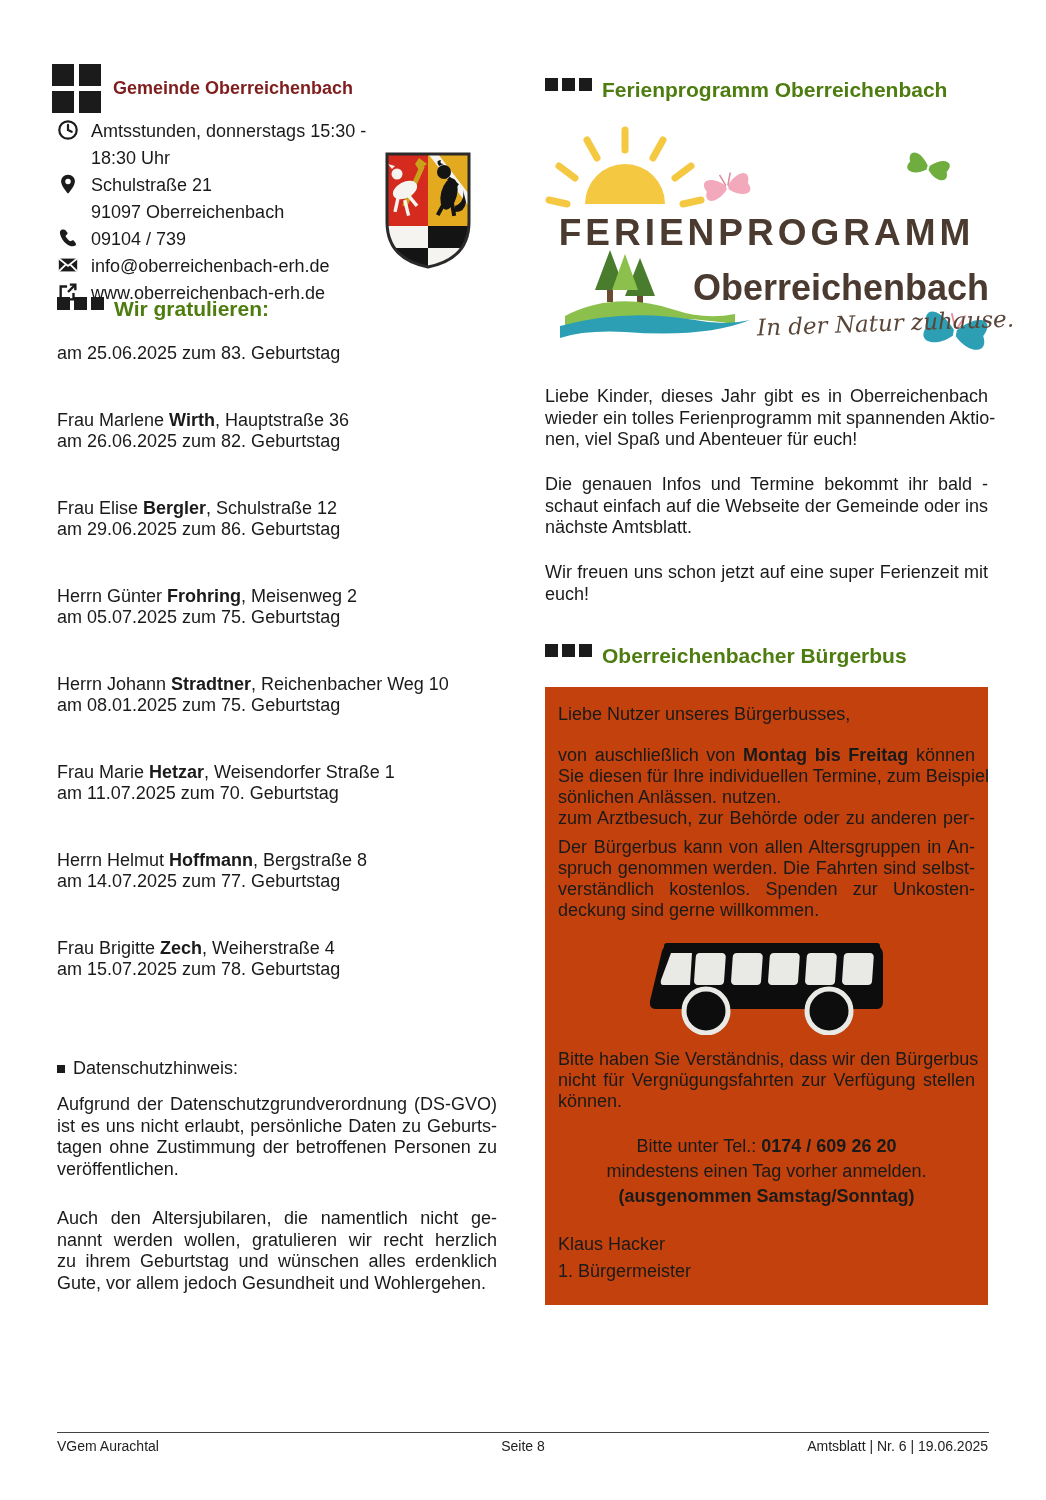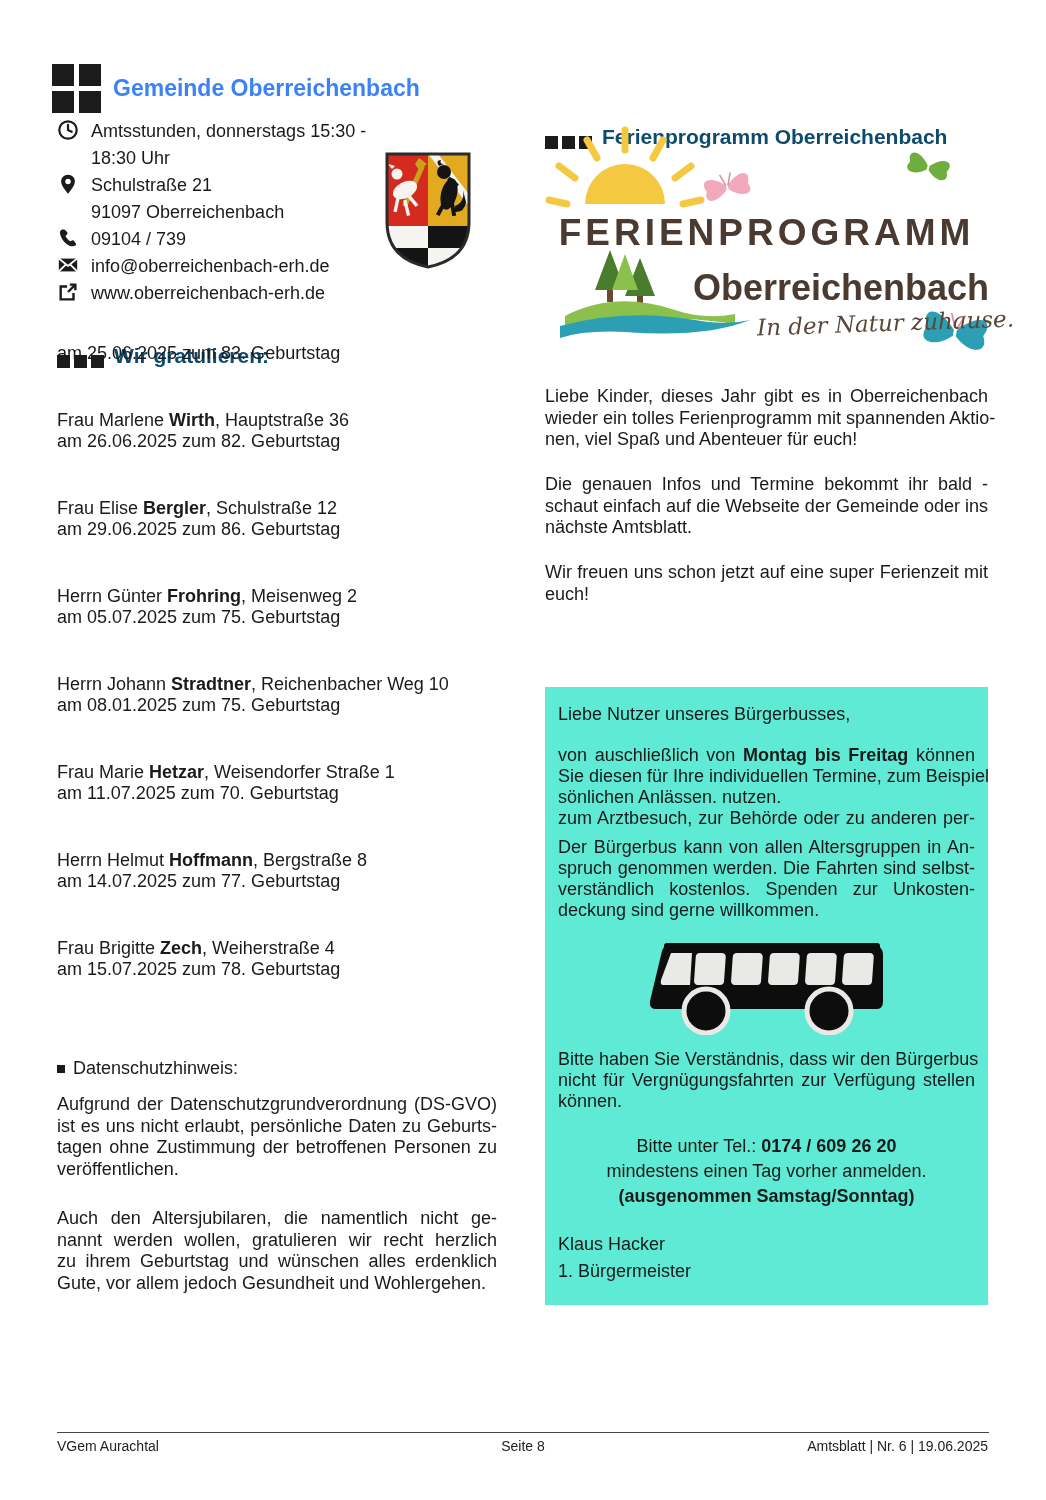--- a/index.html
+++ b/index.html
@@ -1,46 +1,46 @@
 <!DOCTYPE html>
 <html><head>
 <meta charset="utf-8">
 <style>
   html,body{margin:0;padding:0;background:#ffffff;}
   body{font-family:"Liberation Sans",sans-serif;color:#1a1a1a;}
   .page{position:relative;width:1046px;height:1500px;background:#fff;overflow:hidden;}
 
   
   .abs{position:absolute;}
-  .sec-head{display:flex;align-items:flex-end;gap:10px;font-size:21px;font-weight:bold;color:#0c4a6e;margin-top:47px;}
+  .sec-head{display:flex;align-items:flex-start;gap:10px;font-size:21px;font-weight:bold;color:#4d7c0f;}
   .sqs{display:flex;gap:4px;}
   .sq{width:13px;height:13px;background:#1b1b1b;display:inline-block;}
   .jline{font-size:18px;line-height:21.5px;text-align:justify;text-align-last:justify;white-space:nowrap;}
   .jline.last{text-align-last:left;}
   b{font-weight:bold;}
 
   
   .brand-row{display:flex;align-items:center;gap:12px;}
   .logo-grid{display:grid;grid-template-columns:22px 22px;grid-template-rows:22px 22px;gap:5px;}
   .logo-grid span{background:#1b1b1b;}
-  .brand-title{font-size:23px;font-weight:bold;color:#3b82f6;}
+  .brand-title{font-size:18px;font-weight:bold;color:#7f1d1d;}
 
   .contact{display:flex;flex-direction:column;}
   .c-row{display:flex;align-items:flex-start;min-height:27px;}
   .c-ic{width:22px;height:22px;flex:0 0 22px;margin-right:12px;margin-top:1px;}
   .c-tx{font-size:18px;line-height:27px;color:#1a1a1a;}
 
   .entry{margin-bottom:46px;font-size:18px;line-height:21px;}
   .entry .l2{margin-top:0;}
 
   .ds-label{display:flex;align-items:center;gap:8px;font-size:18px;justify-content:flex-end;}
   .ds-label .bsq{width:8px;height:8px;background:#1b1b1b;display:inline-block;}
 
   
-  .graybox{background:#5eead4;padding:14px 13px;}
+  .graybox{background:#c2410c;padding:14px 13px;}
   .gb-t{font-size:18px;line-height:22px;}
   .tel-block{font-size:18px;line-height:25px;text-align:center;}
   .sign{font-size:18px;line-height:27px;}
 
   
   .fp-logo{position:absolute;left:545px;top:112px;width:443px;height:255px;}
   .fp-main{position:absolute;left:0px;top:100px;width:443px;text-align:center;font-size:37px;font-weight:bold;letter-spacing:4px;color:#4a3a30;white-space:nowrap;}
   .fp-sub{position:absolute;left:128px;top:155px;font-size:36px;font-weight:bold;color:#4a3a30;white-space:nowrap;margin-left:20px;}
   .fp-tag{position:absolute;left:212px;top:198px;font-size:23px;color:#5a4638;font-family:"DejaVu Serif",serif;font-style:italic;transform:rotate(-2deg);white-space:nowrap;}
 

